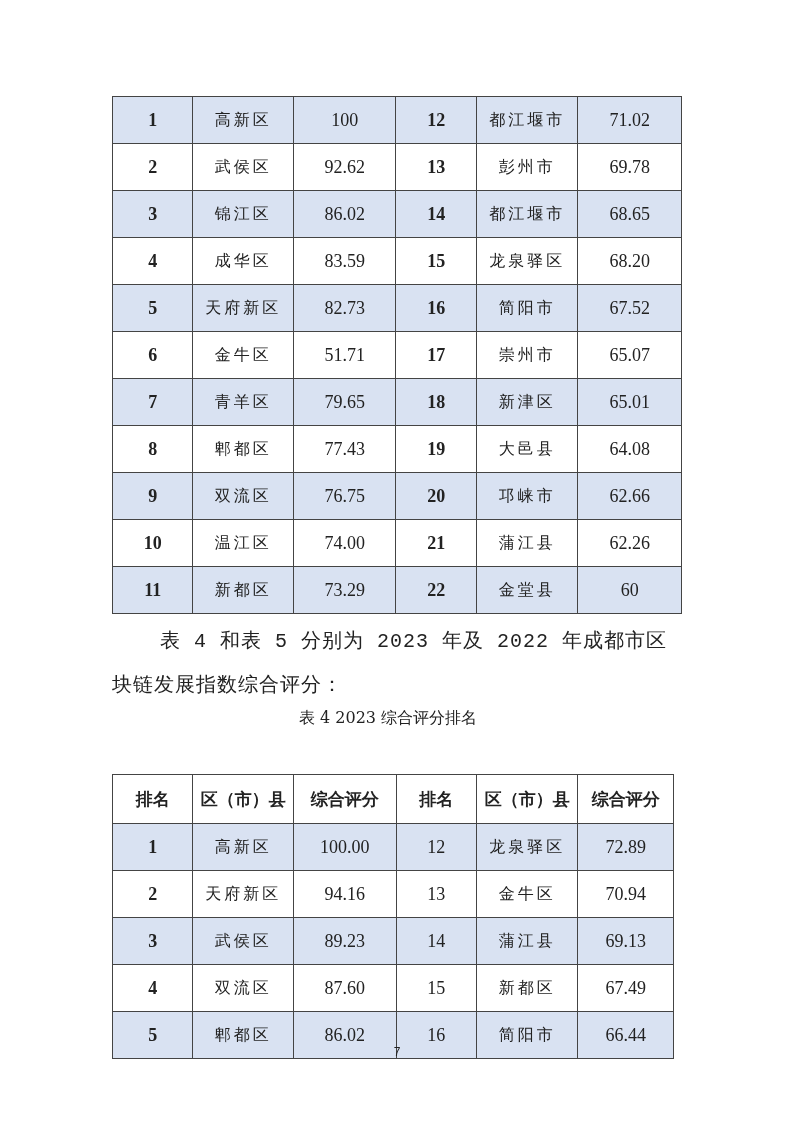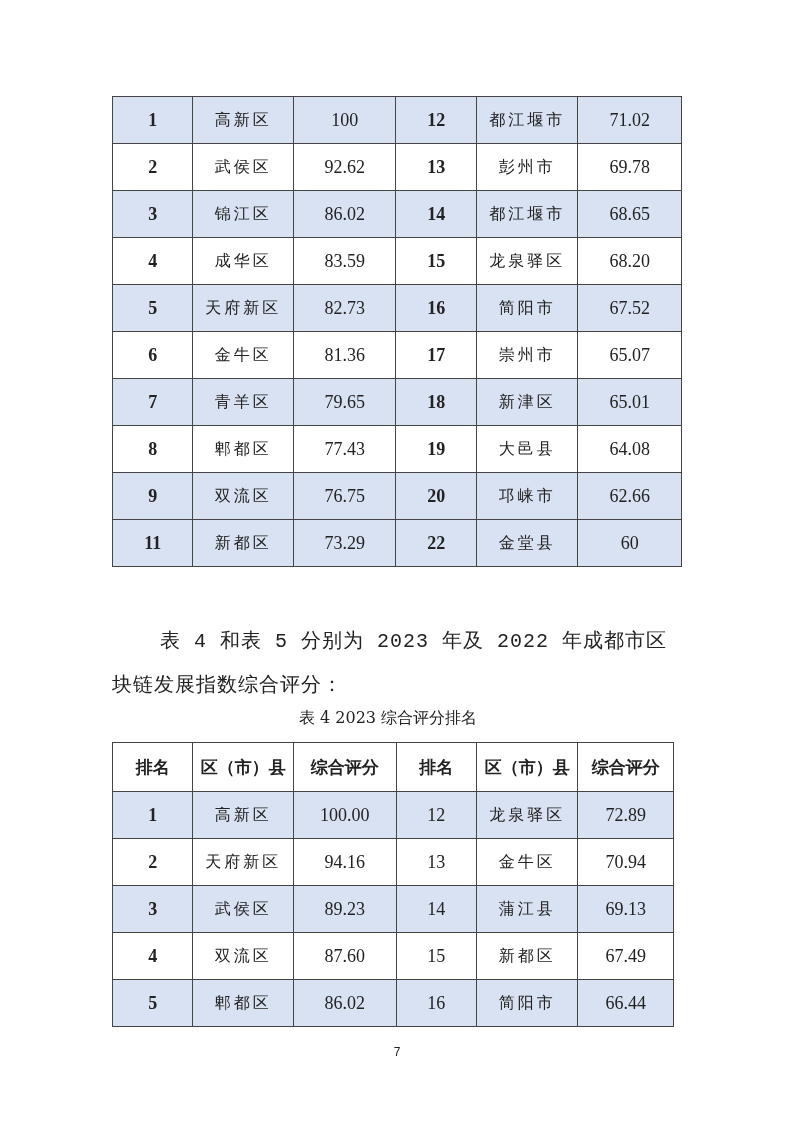--- a/index.html
+++ b/index.html
@@ -20,21 +20,21 @@
   .tbl td.rank { font-family: "Liberation Serif", serif; font-weight: bold; font-size: 18px; }
   .tbl td.rank-plain { font-family: "Liberation Serif", serif; font-weight: normal; font-size: 18px; }
   .tbl td.name { letter-spacing: 3px; font-family: "DejaVu Serif", serif; font-size: 16px; }
   .tbl td.score { font-family: "Liberation Serif", serif; font-size: 18px; }
   .tbl th {
     border: 1px solid #444; font-weight: bold; font-size: 17px; height: 46px;
     font-family: "DejaVu Sans", sans-serif; background: #fff;
   }
   .t1 { left: 112px; top: 96px; width: 570px; }
   .t1 td { height: 46px; }
-  .t2 { left: 112px; top: 742px; width: 562px; }
+  .t2 { left: 112px; top: 774px; width: 562px; }
   .t2 td { height: 46px; }
   .c1 { width: 80px; } .c2 { width: 100px; } .c3 { width: 102px; }
   .c4 { width: 80px; } .c5 { width: 101px; } .c6 { width: 103px; }
   .t2 .c6 { width: 95px; }
   .para {
     position: absolute; left: 112px; width: 570px; font-size: 20px; line-height: 44px;
     font-family: Liberation Mono, monospace; color: #222;
   }
   .p1 { top: 620px; text-indent: 48px; letter-spacing: 1px; }
   .caption {
@@ -95,21 +95,21 @@
         <td class="rank">5</td>
         <td class="name">天府新区</td>
         <td class="score">82.73</td>
         <td class="rank">16</td>
         <td class="name">简阳市</td>
         <td class="score">67.52</td>
       </tr>
       <tr>
         <td class="rank">6</td>
         <td class="name">金牛区</td>
-        <td class="score">81.36</td>
+        <td class="score">51.71</td>
         <td class="rank">17</td>
         <td class="name">崇州市</td>
         <td class="score">65.07</td>
       </tr>
       <tr class="shade">
         <td class="rank">7</td>
         <td class="name">青羊区</td>
         <td class="score">79.65</td>
         <td class="rank">18</td>
         <td class="name">新津区</td>
@@ -123,20 +123,28 @@
         <td class="name">大邑县</td>
         <td class="score">64.08</td>
       </tr>
       <tr class="shade">
         <td class="rank">9</td>
         <td class="name">双流区</td>
         <td class="score">76.75</td>
         <td class="rank">20</td>
         <td class="name">邛崃市</td>
         <td class="score">62.66</td>
+      </tr>
+      <tr>
+        <td class="rank">10</td>
+        <td class="name">温江区</td>
+        <td class="score">74.00</td>
+        <td class="rank">21</td>
+        <td class="name">蒲江县</td>
+        <td class="score">62.26</td>
       </tr>
       <tr class="shade">
         <td class="rank">11</td>
         <td class="name">新都区</td>
         <td class="score">73.29</td>
         <td class="rank">22</td>
         <td class="name">金堂县</td>
         <td class="score">60</td>
       </tr>
     </tbody>

